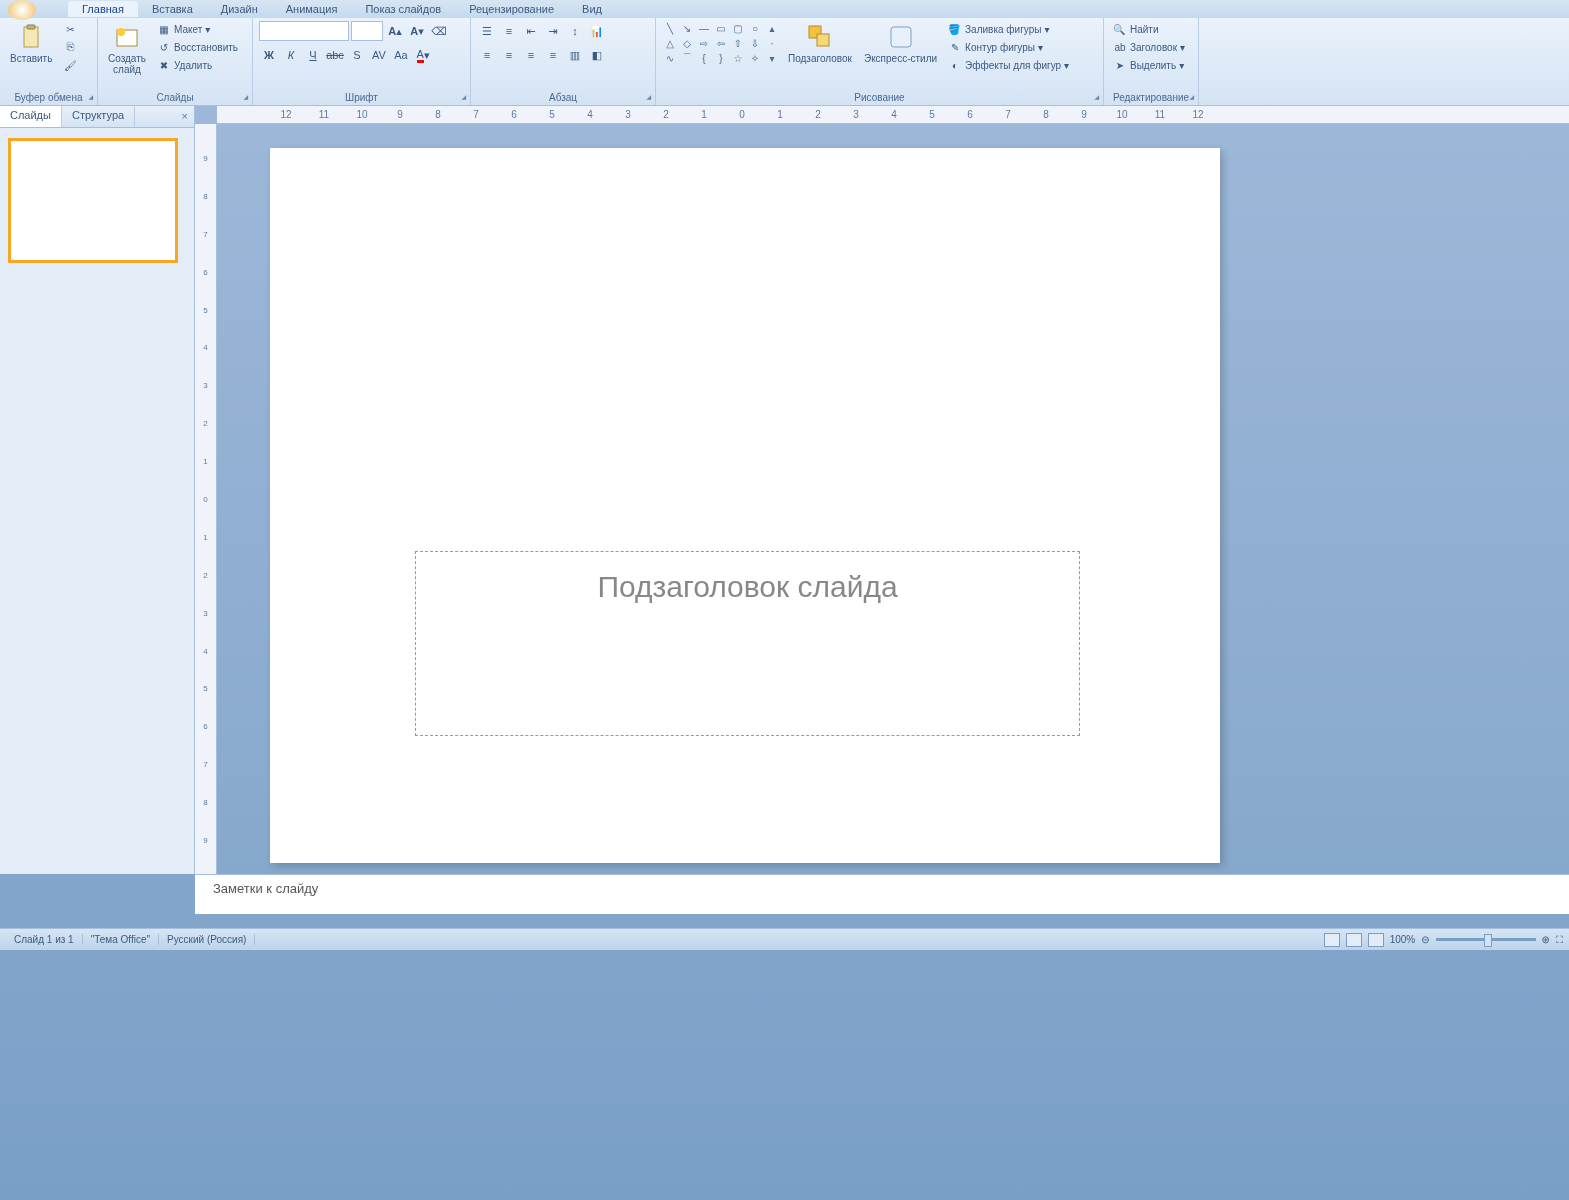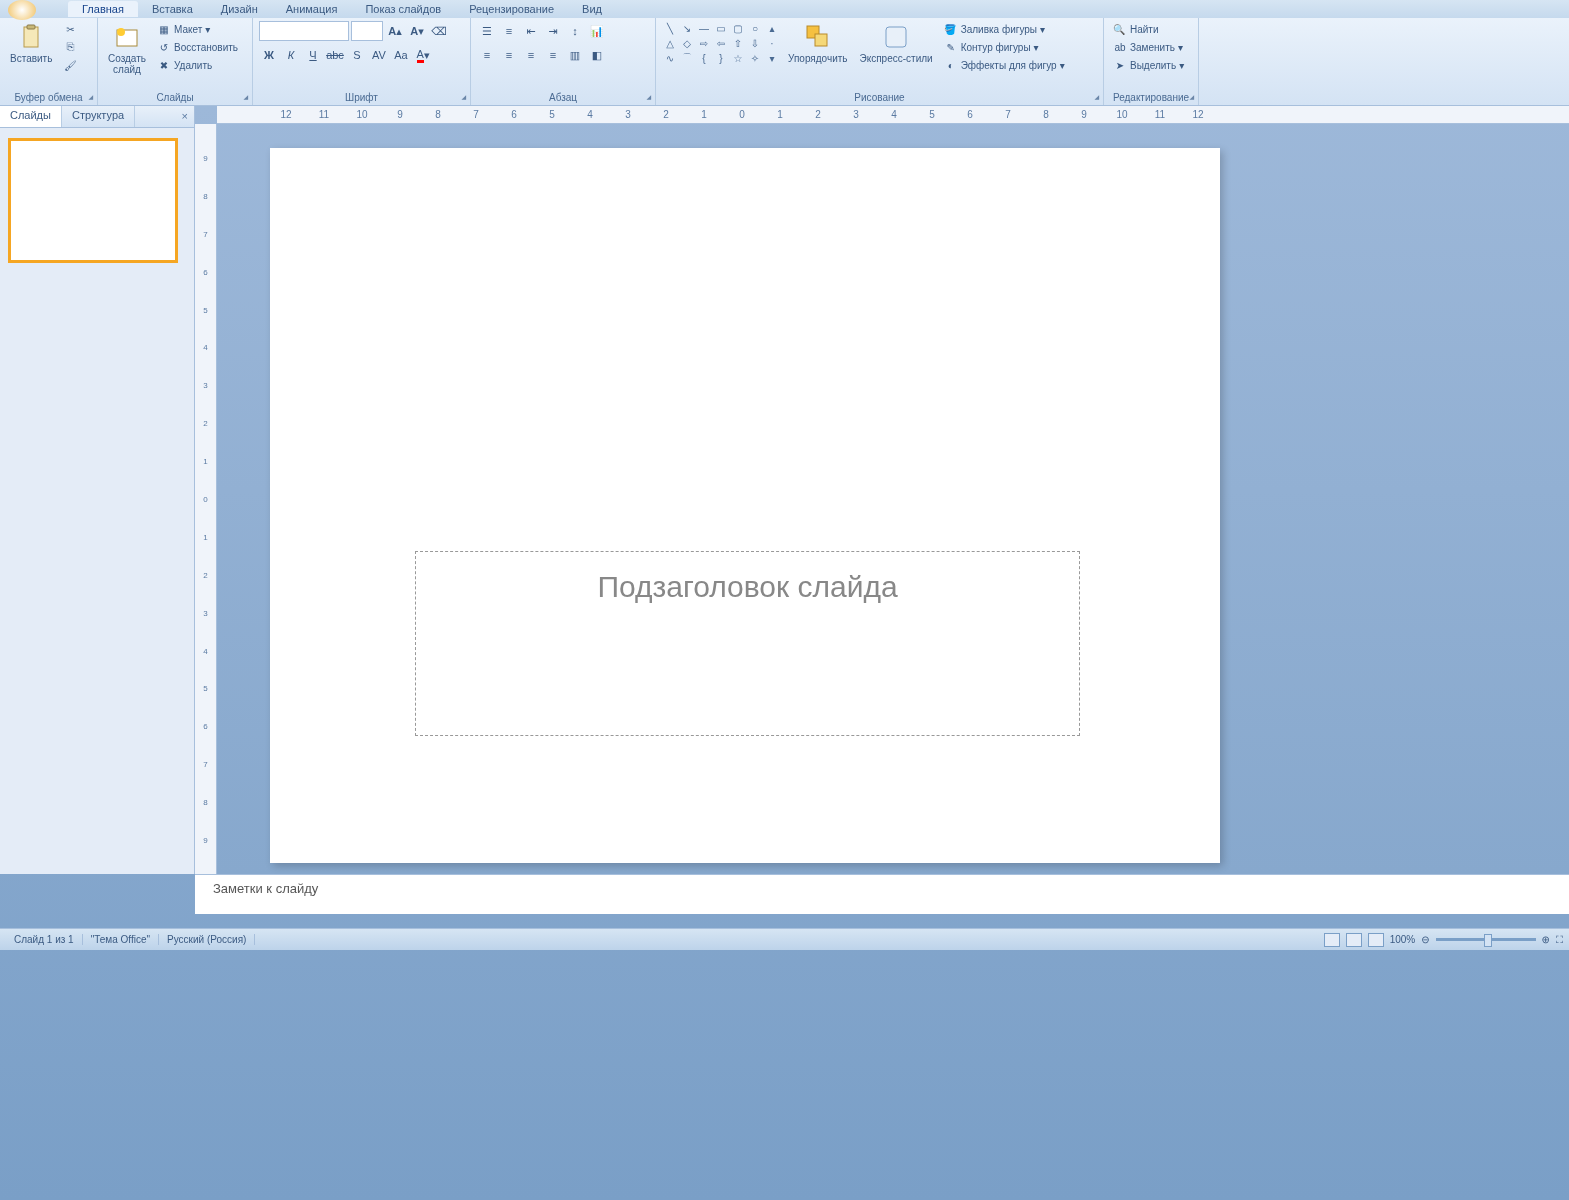--- a/index.html
+++ b/index.html
@@ -211,21 +211,21 @@
         <div class="shape-cell">✧</div>
         <div class="shape-cell">▾</div>
       </div>
       <div class="big-btn">
         <div class="ic">
             <svg width="28" height="28">
               <rect x="3" y="3" width="12" height="12" fill="#f5c040" stroke="#b88a2a"></rect>
               <rect x="11" y="11" width="12" height="12" fill="#f5d878" stroke="#b88a2a"></rect>
             </svg>
           </div>
-        <div class="lbl">Упорядочить</div>
+        <div class="lbl">Подзаголовок</div>
       </div>
       <div class="big-btn">
         <div class="ic">
             <svg width="28" height="28">
               <rect x="4" y="4" width="20" height="20" rx="3" fill="#e8f0f9" stroke="#7a9fc7"></rect>
             </svg>
           </div>
         <div class="lbl">Экспресс-стили</div>
       </div>
       <div class="small-col">
@@ -237,21 +237,21 @@
     <div class="group-label">Рисование</div>
   </div>
 
   <div class="group" style="width:95px">
     <div class="group-body">
       <div class="small-col">
         <div class="small-btn">
             <span class="ic">🔍</span>
             <span>Найти</span>
           </div>
-        <div class="small-btn"><span class="ic">ab</span><span>Заменить</span> ▾</div>
+        <div class="small-btn"><span class="ic">ab</span><span>Заголовок</span> ▾</div>
         <div class="small-btn"><span class="ic">➤</span><span>Выделить</span> ▾</div>
       </div>
     </div>
     <div class="group-label" style="text-align:center">Редактирование</div>
   </div>
 </div>
 
 <div class="main">
   <div class="left-panel">
     <div class="panel-tabs">

